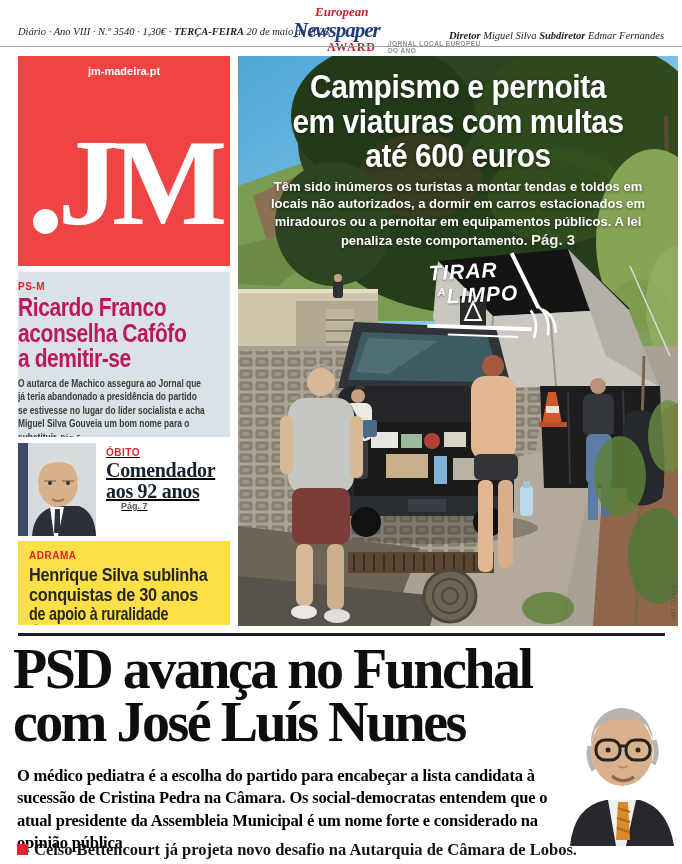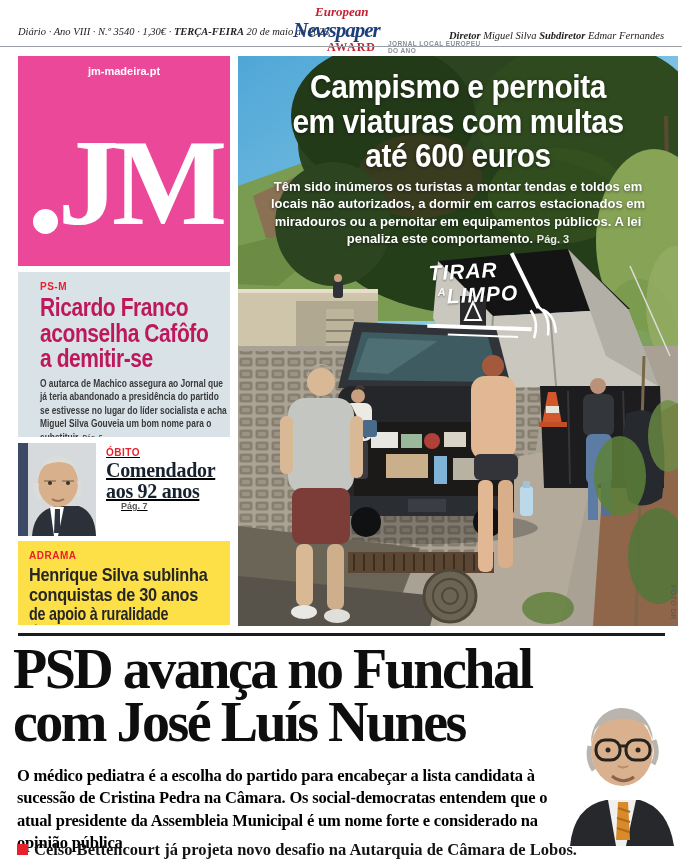--- a/index.html
+++ b/index.html
@@ -14,49 +14,49 @@
   .award .l1{font:bold italic 13px "Liberation Serif",serif;color:#c62030;margin-left:22px;}
   .award .l2{font:bold italic 21px "Liberation Serif",serif;color:#1d3d7b;letter-spacing:-1px;margin-top:-2px;}
   .award .l3row{display:flex;align-items:flex-start;gap:12px;margin-left:34px;margin-top:-3px;}
   .award .l3{font:bold 12px "Liberation Serif",serif;color:#c62030;letter-spacing:1px;}
   .award .tag{font:bold 6.5px "Liberation Sans",sans-serif;color:#8a8f96;letter-spacing:.4px;}
   .directors{right:18px;top:30px;font:italic 10.5px "Liberation Serif",serif;color:#222;}
   .directors b{font-weight:bold;}
   .hrule{left:0;top:46px;width:682px;height:1px;background:#9aa0a6;}
 
   
-  .masthead{left:18px;top:56px;width:212px;height:210px;background:#ec4899;}
+  .masthead{left:18px;top:56px;width:212px;height:210px;background:#ef4444;}
   .m-url{position:absolute;left:0;right:0;top:9px;text-align:center;
          font:bold 11px "Liberation Sans",sans-serif;color:#fff;}
   .m-logo{position:absolute;left:40px;bottom:22px;font:bold 122px "Liberation Serif",serif;
           color:#fff;letter-spacing:-7px;line-height:1;}
   .m-dot{position:absolute;left:15px;bottom:32px;width:25px;height:25px;border-radius:50%;background:#fff;}
 
   
   .photo{left:238px;top:56px;width:440px;height:570px;background:#7cc1e4;overflow:hidden;}
   .photo svg.scene{position:absolute;left:0;top:0;}
   .ph-head{position:absolute;left:0;top:13px;width:100%;text-align:center;color:#fff;
            font-weight:bold;font-size:34px;line-height:1.02;letter-spacing:-.5px;
            text-shadow:0 1px 4px rgba(0,0,0,.45);}
   .ph-head span{display:block;transform:scaleX(.88);transform-origin:50% 50%;white-space:nowrap;}
   .ph-sub{position:absolute;left:50%;top:122px;width:380px;transform:translateX(-50%);
           text-align:center;color:#fff;font-weight:bold;font-size:13px;line-height:1.33;
           text-shadow:0 1px 3px rgba(0,0,0,.5);}
-  .ph-sub .pg{font-size:11px;font-weight:bold;opacity:.9;}
+  .ph-sub .pg{font-size:15px;font-weight:bold;opacity:.9;}
   .badge{position:absolute;left:178px;top:196px;width:160px;height:95px;transform:rotate(-3deg);color:#fff;}
   .badge .t1{position:absolute;left:14px;top:6px;font:bold italic 21px "Liberation Sans",sans-serif;letter-spacing:1px;text-shadow:0 1px 2px rgba(0,0,0,.4);}
   .badge .t2{position:absolute;left:22px;top:30px;font:bold italic 21px "Liberation Sans",sans-serif;letter-spacing:1px;text-shadow:0 1px 2px rgba(0,0,0,.4);}
   .badge .t2 .sup{font-size:11px;vertical-align:8px;}
   .credit{position:absolute;right:1px;bottom:6px;writing-mode:vertical-rl;
           font:7px "Liberation Sans",sans-serif;color:#555;letter-spacing:.5px;}
 
   
   .kicker{font:bold 10px "Liberation Sans",sans-serif;color:#e8212d;letter-spacing:.5px;}
   .story1{left:18px;top:272px;width:212px;height:165px;background:#d9e2e7;
-          padding:9px 22px;box-sizing:border-box;overflow:hidden;}
+          padding:9px 0;box-sizing:border-box;overflow:hidden;}
   .s1-head{margin-top:3px;font-weight:bold;font-size:25px;line-height:1.02;color:#be185d;letter-spacing:-.5px;}
   .s1-head span{display:block;transform:scaleX(.84);transform-origin:0 50%;white-space:nowrap;}
   .s1-body{margin-top:5px;width:238px;font:bold 10.5px "Liberation Sans",sans-serif;color:#3a3a3a;
            line-height:1.3;transform:scaleX(.8);transform-origin:0 0;}
   .s1-body .pg{font-size:8.5px;color:#555;}
 
   .story2{left:18px;top:443px;width:212px;height:93px;}
   .s2-photo{position:absolute;left:0;top:0;width:78px;height:93px;}
   .s2-text{position:absolute;left:88px;top:4px;text-decoration:underline;}
   .s2-head{margin-top:2px;font:bold 20px "Liberation Serif",serif;color:#16212e;

